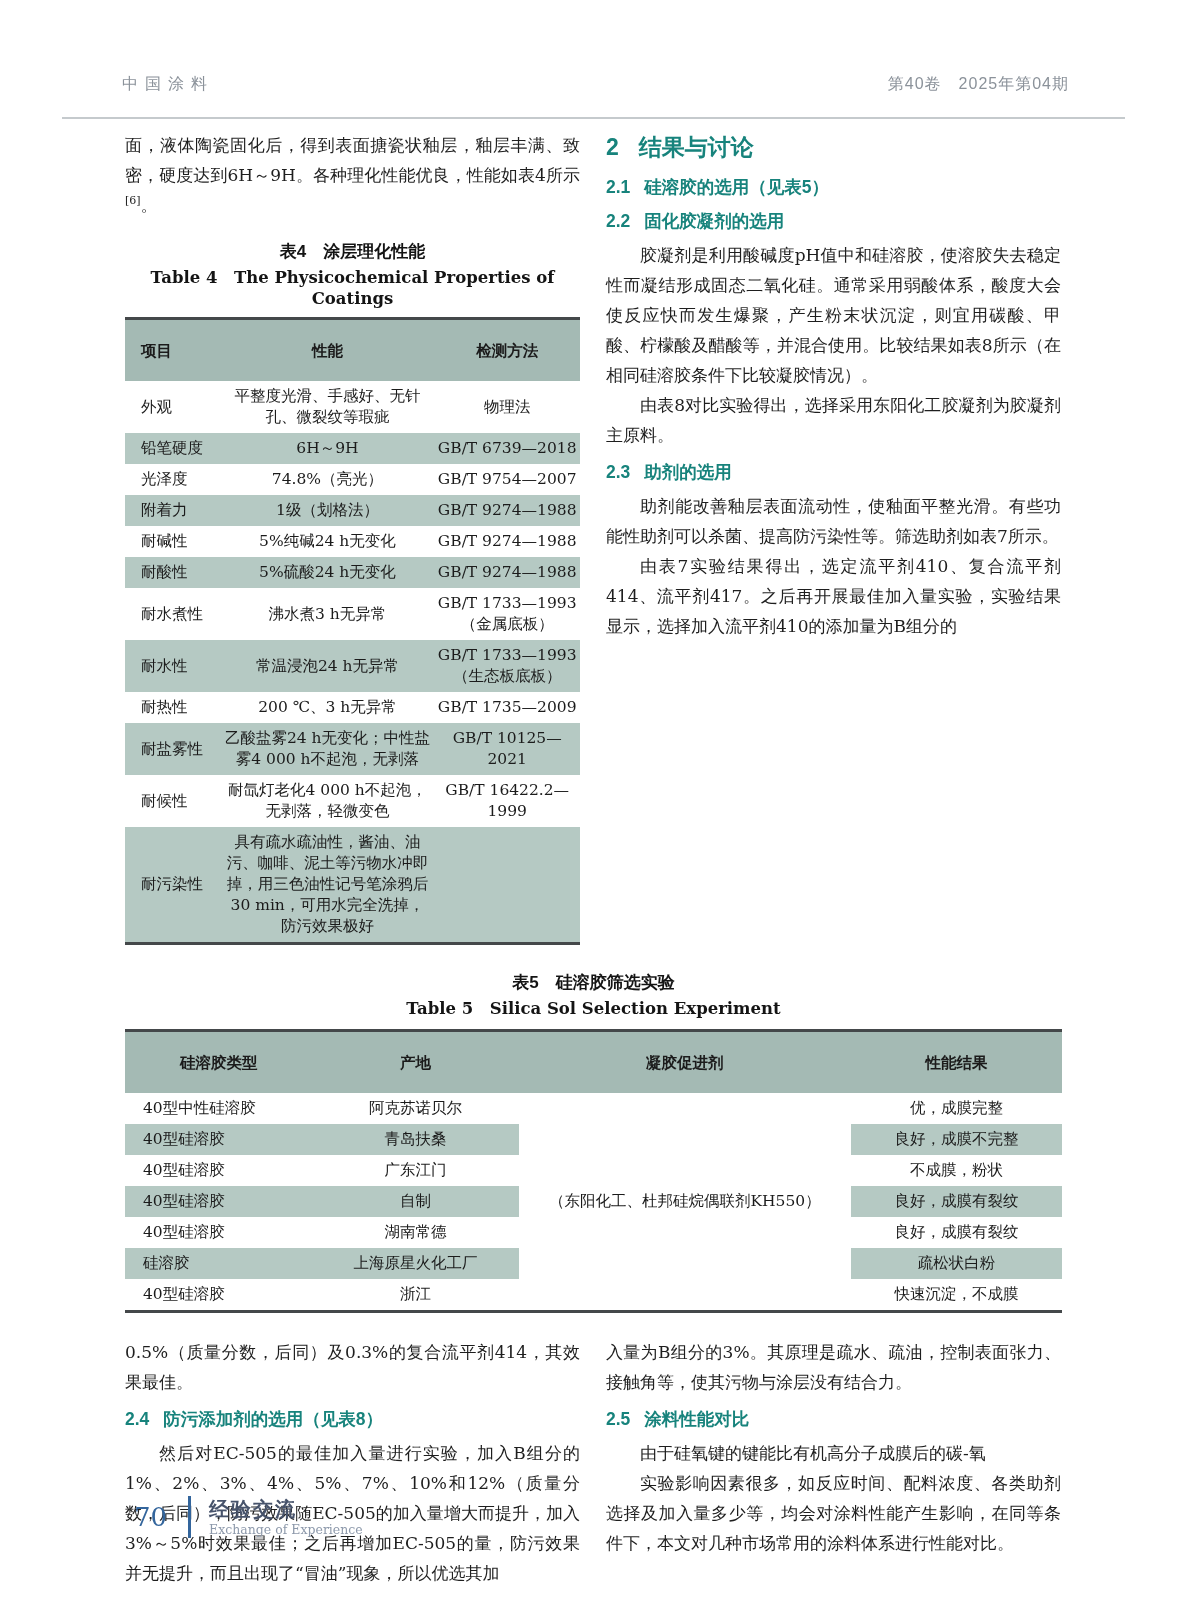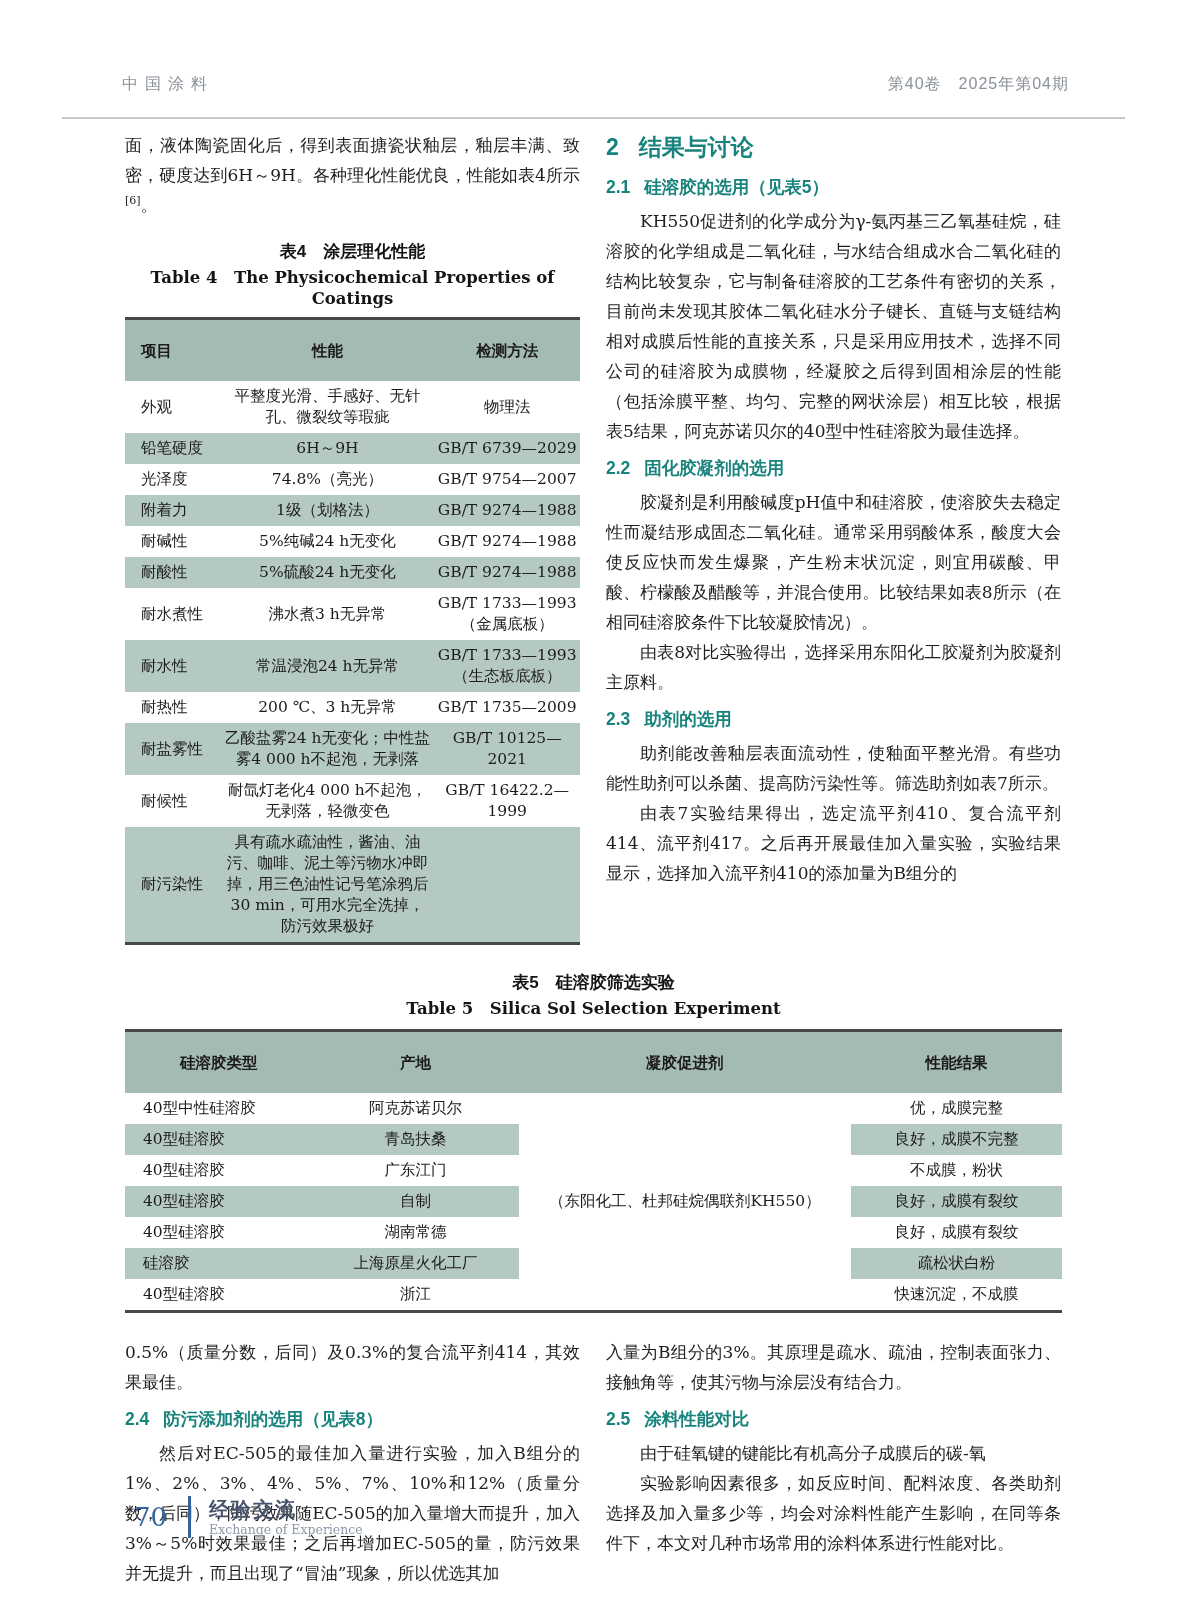--- a/index.html
+++ b/index.html
@@ -119,21 +119,21 @@
           </thead>
           <tbody>
             <tr>
                 <td class="rowhead">外观</td>
                 <td>平整度光滑、手感好、无针孔、微裂纹等瑕疵</td>
                 <td>物理法</td>
               </tr>
             <tr>
                 <td class="rowhead">铅笔硬度</td>
                 <td>6H～9H</td>
-                <td>GB/T 6739—2029</td>
+                <td>GB/T 6739—2018</td>
               </tr>
             <tr>
                 <td class="rowhead">光泽度</td>
                 <td>74.8%（亮光）</td>
                 <td>GB/T 9754—2007</td>
               </tr>
             <tr>
                 <td class="rowhead">附着力</td>
                 <td>1级（划格法）</td>
                 <td>GB/T 9274—1988</td>
@@ -183,21 +183,20 @@
       </div>
 
       <div class="col">
         <div class="h-sec1">
           <span class="num">2</span><span>结果与讨论</span>
         </div>
 
         <div class="h-sec2">
           <span class="num">2.1</span><span>硅溶胶的选用（见表5）</span>
         </div>
-        <p class="body-p indent">KH550促进剂的化学成分为γ-氨丙基三乙氧基硅烷，硅溶胶的化学组成是二氧化硅，与水结合组成水合二氧化硅的结构比较复杂，它与制备硅溶胶的工艺条件有密切的关系，目前尚未发现其胶体二氧化硅水分子键长、直链与支链结构相对成膜后性能的直接关系，只是采用应用技术，选择不同公司的硅溶胶为成膜物，经凝胶之后得到固相涂层的性能（包括涂膜平整、均匀、完整的网状涂层）相互比较，根据表5结果，阿克苏诺贝尔的40型中性硅溶胶为最佳选择。</p>
 
         <div class="h-sec2">
           <span class="num">2.2</span><span>固化胶凝剂的选用</span>
         </div>
         <p class="body-p indent">胶凝剂是利用酸碱度pH值中和硅溶胶，使溶胶失去稳定性而凝结形成固态二氧化硅。通常采用弱酸体系，酸度大会使反应快而发生爆聚，产生粉末状沉淀，则宜用碳酸、甲酸、柠檬酸及醋酸等，并混合使用。比较结果如表8所示（在相同硅溶胶条件下比较凝胶情况）。</p>
         <p class="body-p indent">由表8对比实验得出，选择采用东阳化工胶凝剂为胶凝剂主原料。</p>
 
         <div class="h-sec2">
           <span class="num">2.3</span><span>助剂的选用</span>
         </div>

